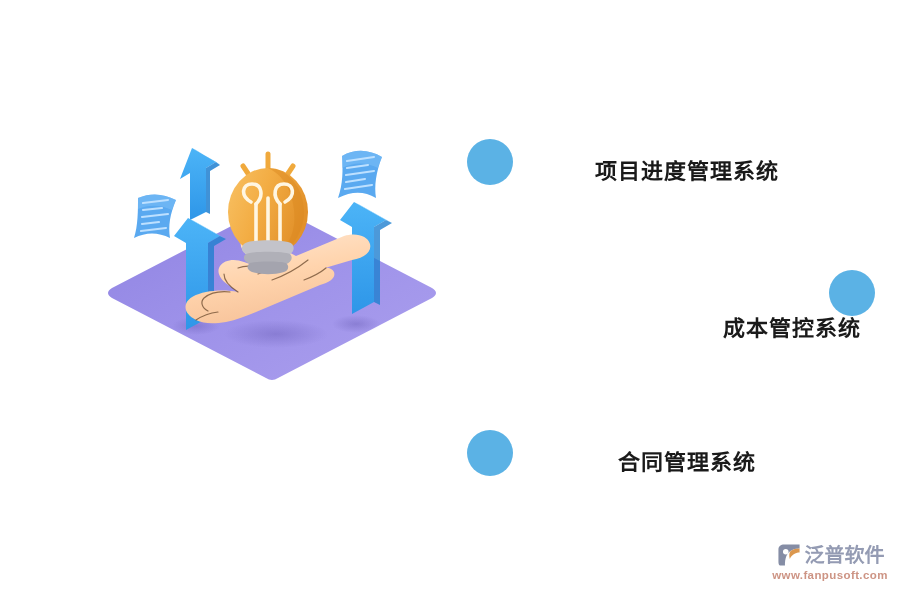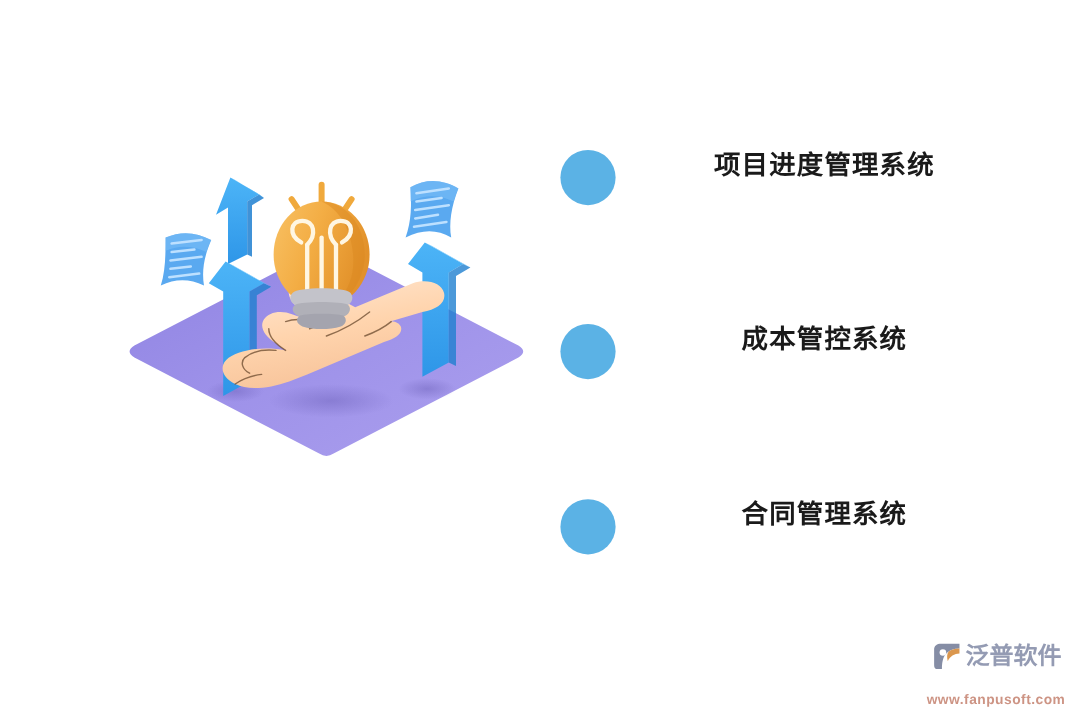--- a/index.html
+++ b/index.html
@@ -33,24 +33,24 @@
     height: 280px;
   }
 
   
   .feature-row {
     position: absolute;
     left: 455px;
     width: 420px;
     height: 60px;
     display: flex;
-    align-items: flex-start;
+    align-items: flex-end;
   }
   #row-0 { top: 125px; }
-  #row-1 { top: 270px; }
+  #row-1 { top: 270px; flex-direction: column; }
   #row-2 { top: 416px; }
 
   .bullet-dot {
     width: 46px;
     height: 46px;
     border-radius: 50%;
     background: #5bb2e5;
     flex: 0 0 auto;
     margin-left: 12px;
   }
@@ -70,21 +70,21 @@
   
   #watermark {
     position: absolute;
     left: 770px;
     top: 534px;
     width: 120px;
     height: 56px;
     display: flex;
     flex-direction: column;
     align-items: center;
-    justify-content: space-between;
+    justify-content: center;
     opacity: 0.92;
   }
   .wm-top {
     display: flex;
     align-items: center;
     gap: 3px;
   }
   .wm-mark {
     width: 26px;
     height: 26px;

